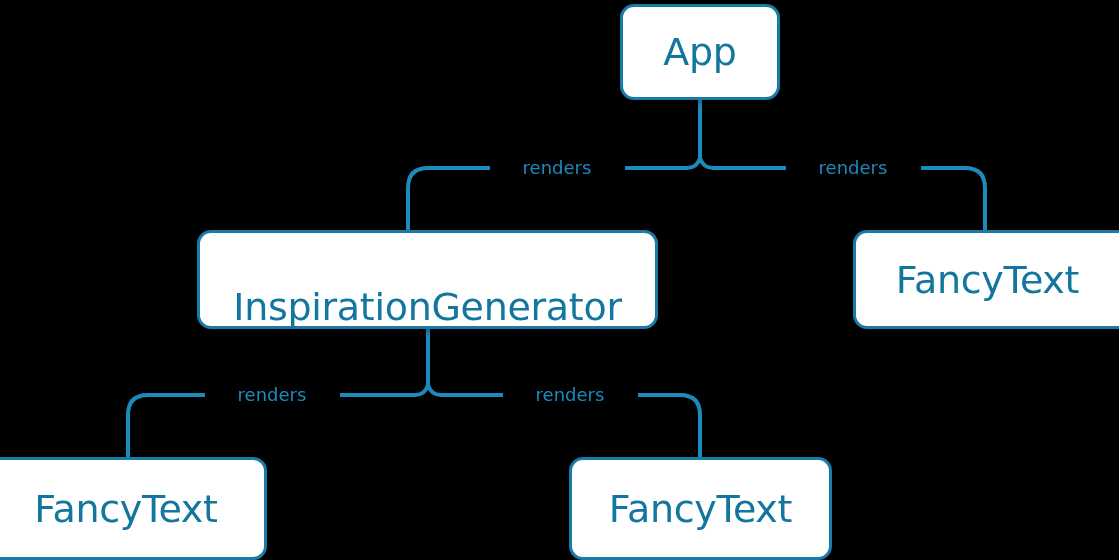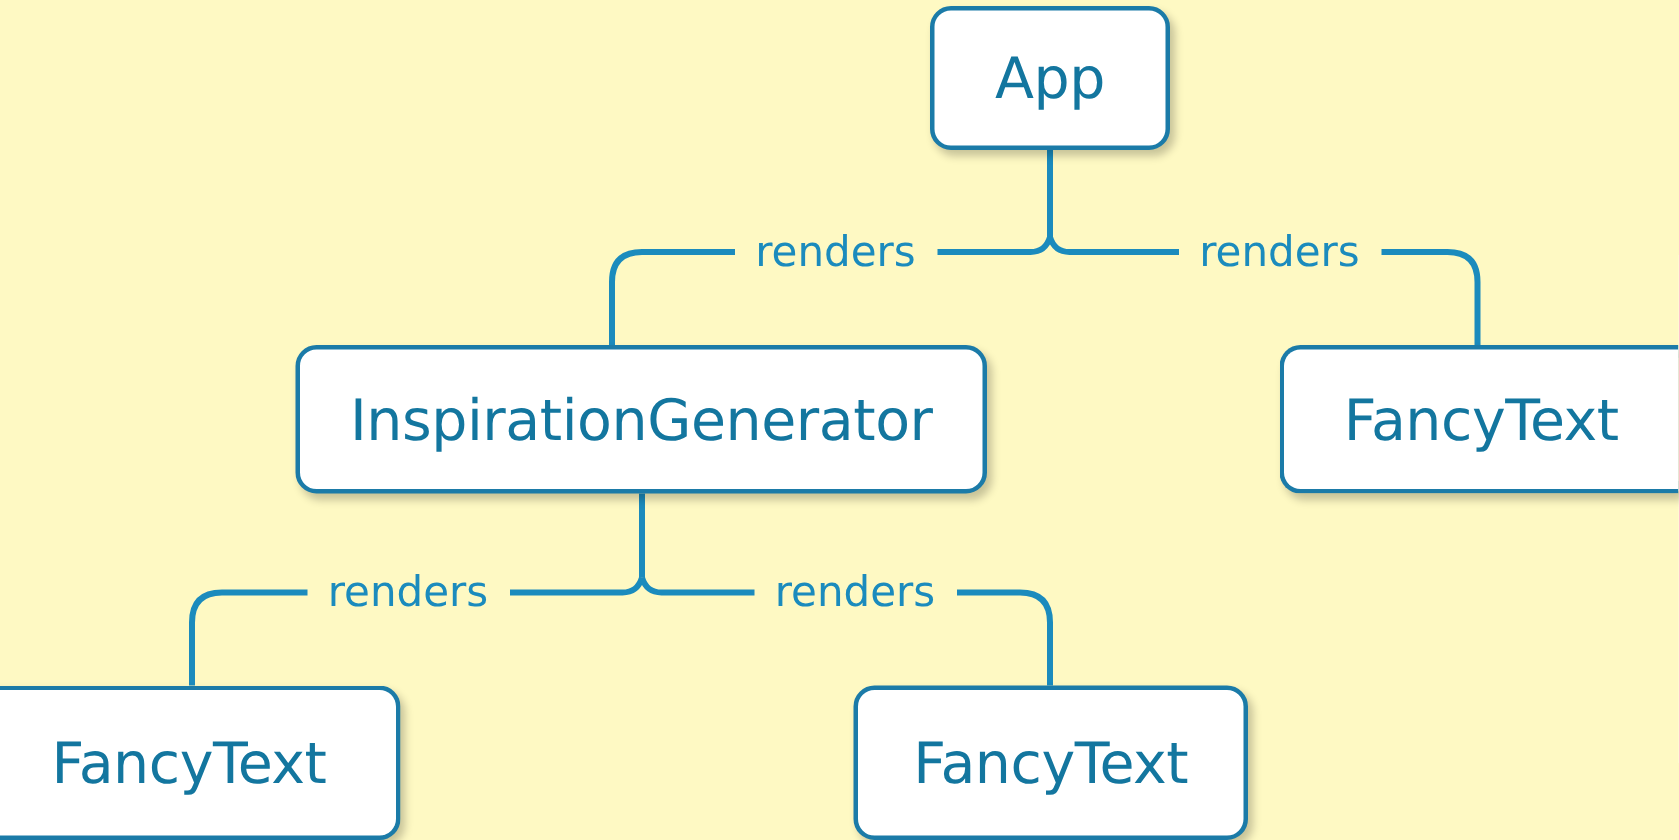--- a/index.html
+++ b/index.html
@@ -9,21 +9,21 @@
   body {
     width: 1119px;
     height: 560px;
     overflow: hidden;
     font-family: "DejaVu Sans", sans-serif;
   }
   #diagram-root {
     position: relative;
     width: 1119px;
     height: 560px;
-    background: #fef9c3;
+    background: #000000;
   }
   #connector-layer {
     position: absolute;
     left: 0;
     top: 0;
     width: 1119px;
     height: 560px;
   }
   .node {
     position: absolute;
@@ -40,32 +40,32 @@
   .node-label {
     color: #13769f;
     font-family: "DejaVu Sans", sans-serif;
     font-size: 38px;
     font-weight: 400;
     letter-spacing: -0.3px;
     line-height: 1;
     white-space: nowrap;
   }
   #node-app        { left: 620px; top: 4px;   width: 160px; height: 96px; }
-  #node-inspiration{ left: 197px; top: 230px; width: 461px; height: 99px; }
+  #node-inspiration{ left: 197px; top: 230px; width: 461px; height: 99px; align-items: flex-end; }
   #node-fancytext-right { left: 853px; top: 230px; width: 266px; height: 99px;
                           border-right: none; border-top-right-radius: 0; border-bottom-right-radius: 0; }
   #node-fancytext-bottom{ left: -12px; top: 457px; width: 279px; height: 103px;
                           border-left: none; border-top-left-radius: 0; border-bottom-left-radius: 0; }
   #node-copyright  { left: 569px; top: 457px; width: 263px; height: 103px; }
 
   .edge-label {
     position: absolute;
     color: #1b8bbd;
     font-family: "DejaVu Sans", sans-serif;
-    font-size: 28px;
+    font-size: 18px;
     font-weight: 400;
     line-height: 1;
     white-space: nowrap;
     transform: translate(-50%, -50%);
     z-index: 3;
   }
   #edge-label-app-inspiration  { left: 557px; top: 168px; }
   #edge-label-app-fancytext    { left: 853px; top: 168px; }
   #edge-label-ig-fancytext     { left: 272px; top: 395px; }
   #edge-label-ig-copyright     { left: 570px; top: 395px; }

